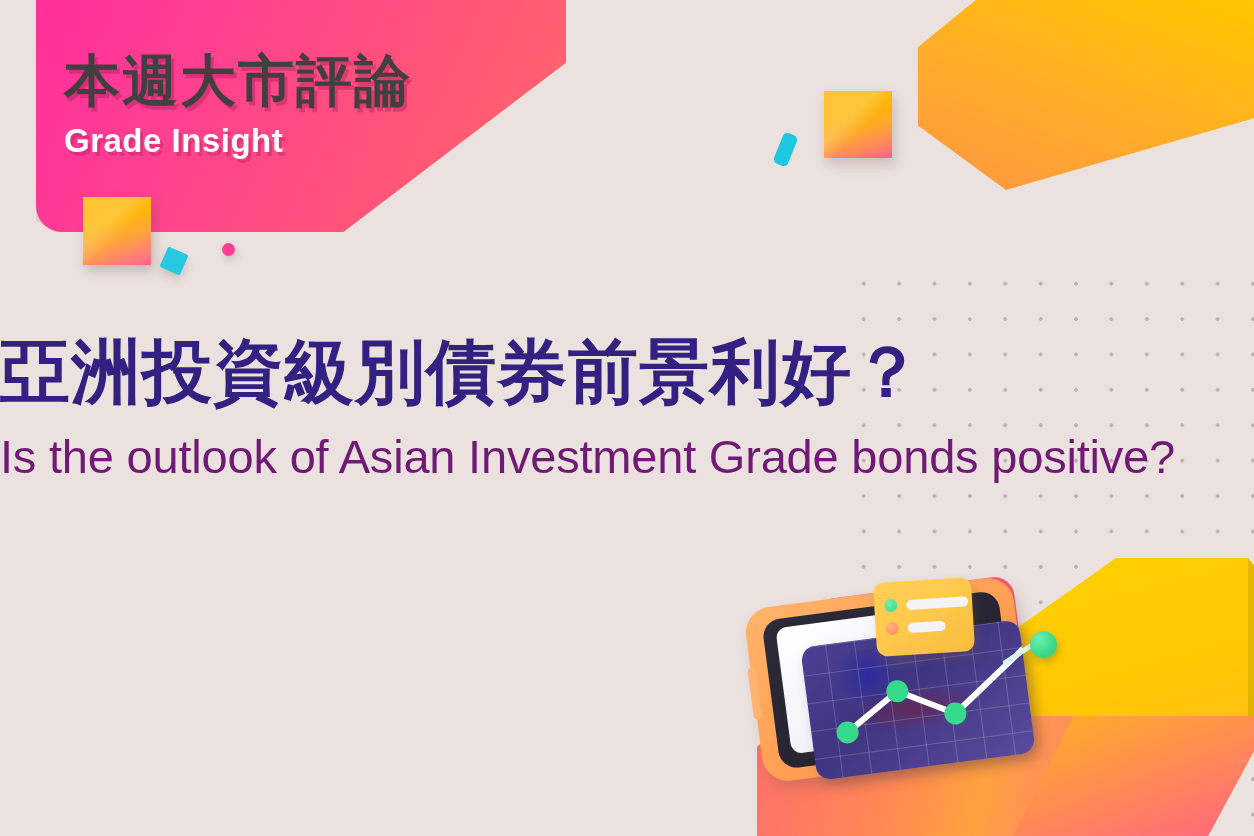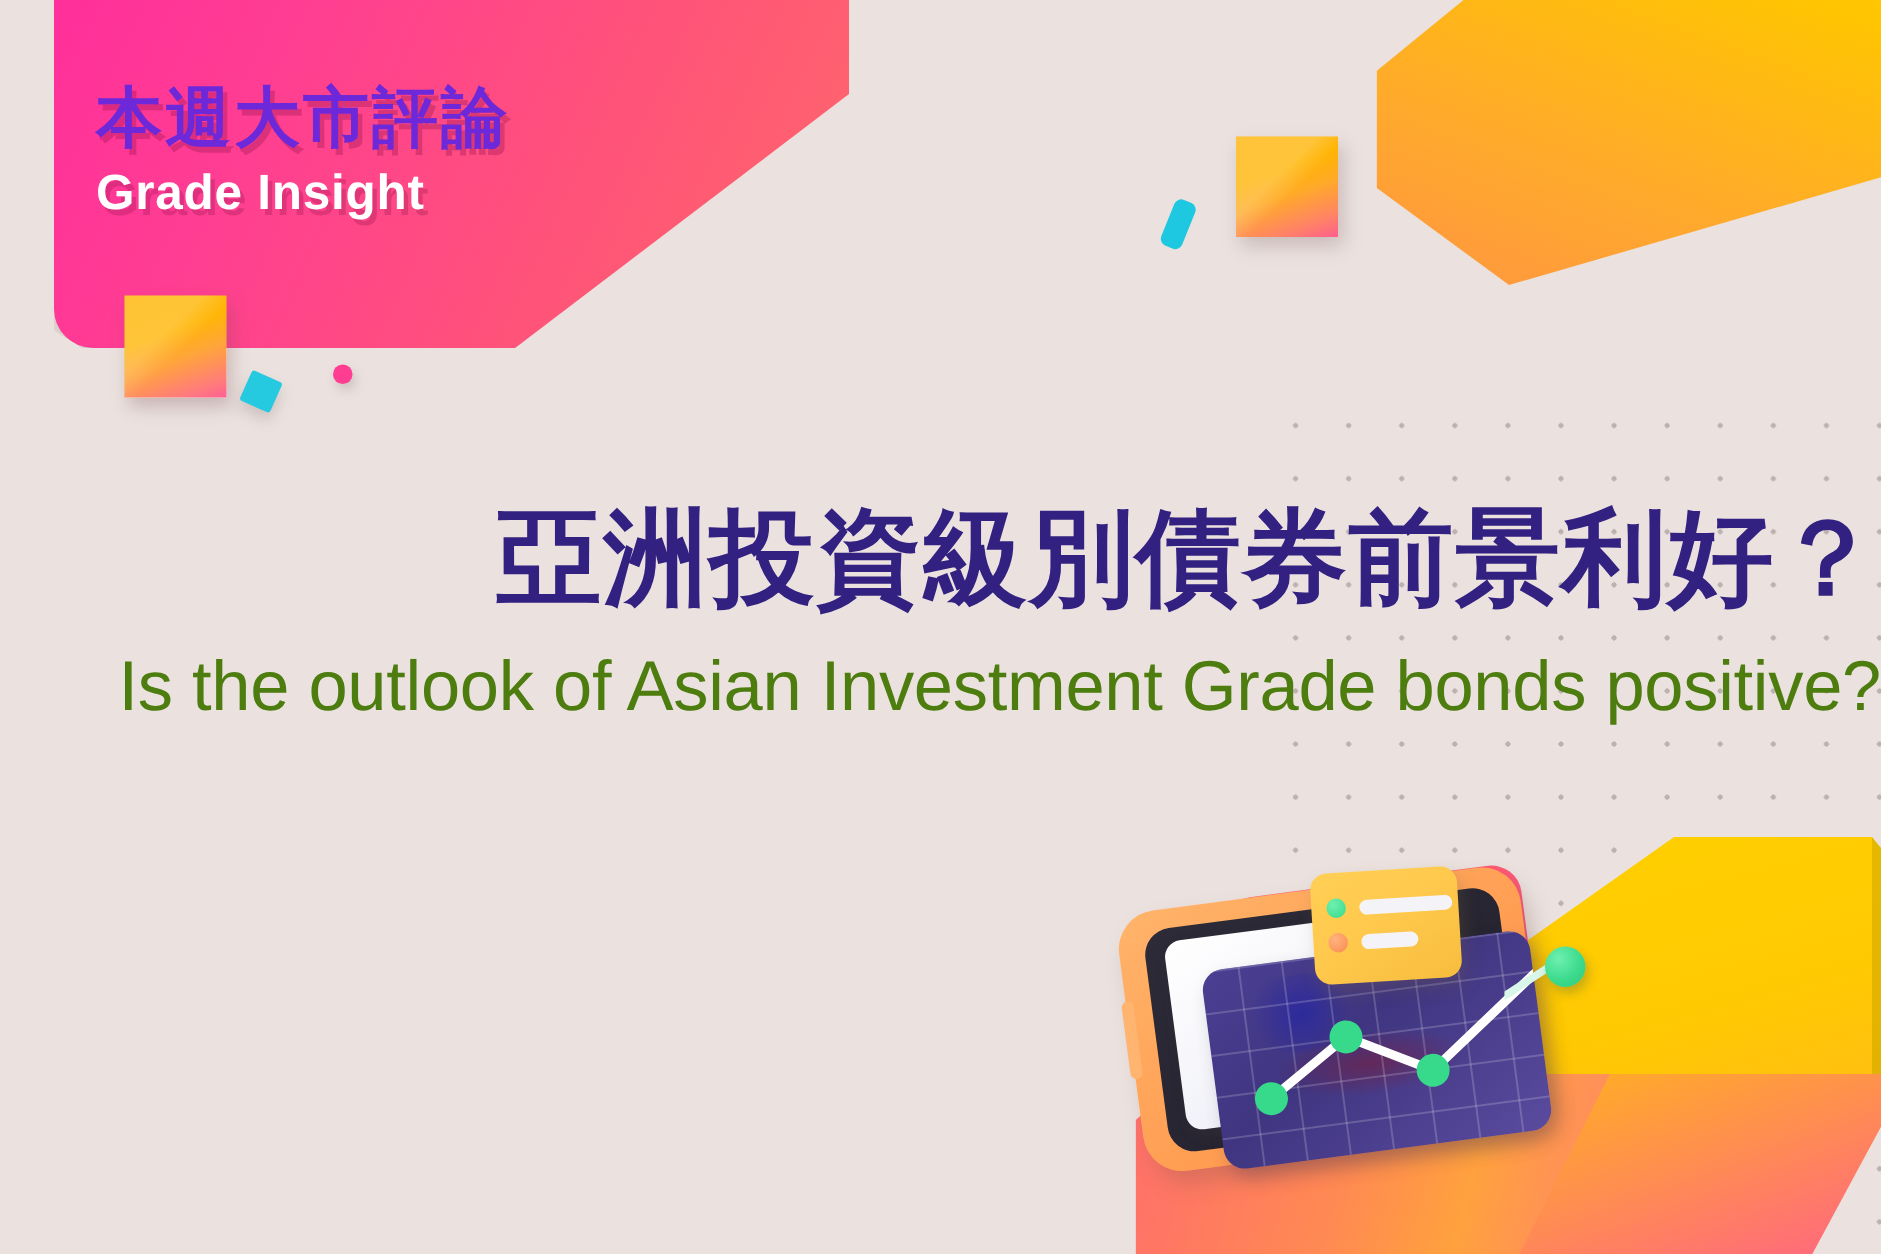--- a/index.html
+++ b/index.html
@@ -50,25 +50,25 @@
   }
 
   .banner-text {
     position: absolute;
     left: 64px;
     top: 56px;
     width: 420px;
     z-index: 6;
   }
   .banner-cn {
-    font-family: Liberation Sans, sans-serif;
+    font-family: Liberation Mono, monospace;
     font-weight: 700;
-    font-size: 44px;
+    font-size: 56px;
     letter-spacing: 2px;
-    color: #6d28d9;
+    color: #404040;
     line-height: 1.05;
     text-shadow: 3px 4px 0 rgba(150,20,80,.34);
     white-space: nowrap;
   }
   .banner-en {
     font-family: "Liberation Sans", sans-serif;
     font-weight: 600;
     font-size: 33px;
     letter-spacing: .5px;
     color: #ffffff;
@@ -144,38 +144,38 @@
     background: linear-gradient(200deg, #f0c400 0%, #e8b400 100%);
     clip-path: polygon(25.5% 103%, 5% 84%, 5% 61%, 35% 30%, 100% 30%, 100% 75%);
     z-index: -1;
   }
 
   
   .headline-wrap {
     position: absolute;
     left: 0; top: 336px;
     width: 1254px;
-    text-align: right;
+    text-align: left;
     z-index: 8;
   }
   .headline-cn {
     font-family: "DejaVu Sans", "Liberation Sans", sans-serif;
     font-weight: 700;
     font-size: 70px;
     letter-spacing: 1px;
     color: #322180;
     line-height: 1.04;
     white-space: nowrap;
   }
   .headline-en {
     font-family: "Liberation Sans", sans-serif;
     font-weight: 400;
     font-size: 47px;
     letter-spacing: -.2px;
-    color: #4d7c0f;
+    color: #701a75;
     margin-top: 20px;
     white-space: nowrap;
   }
 
   
   .illus {
     position: absolute;
     left: 735px; top: 540px;
     width: 519px; height: 296px;
   }

